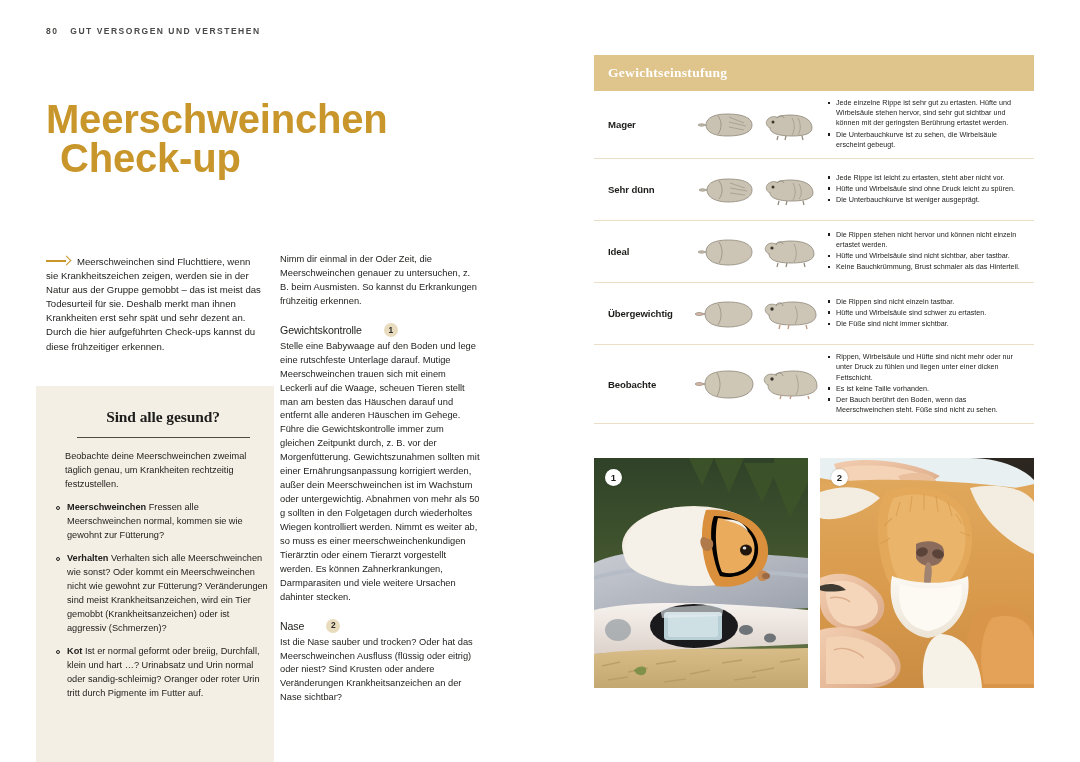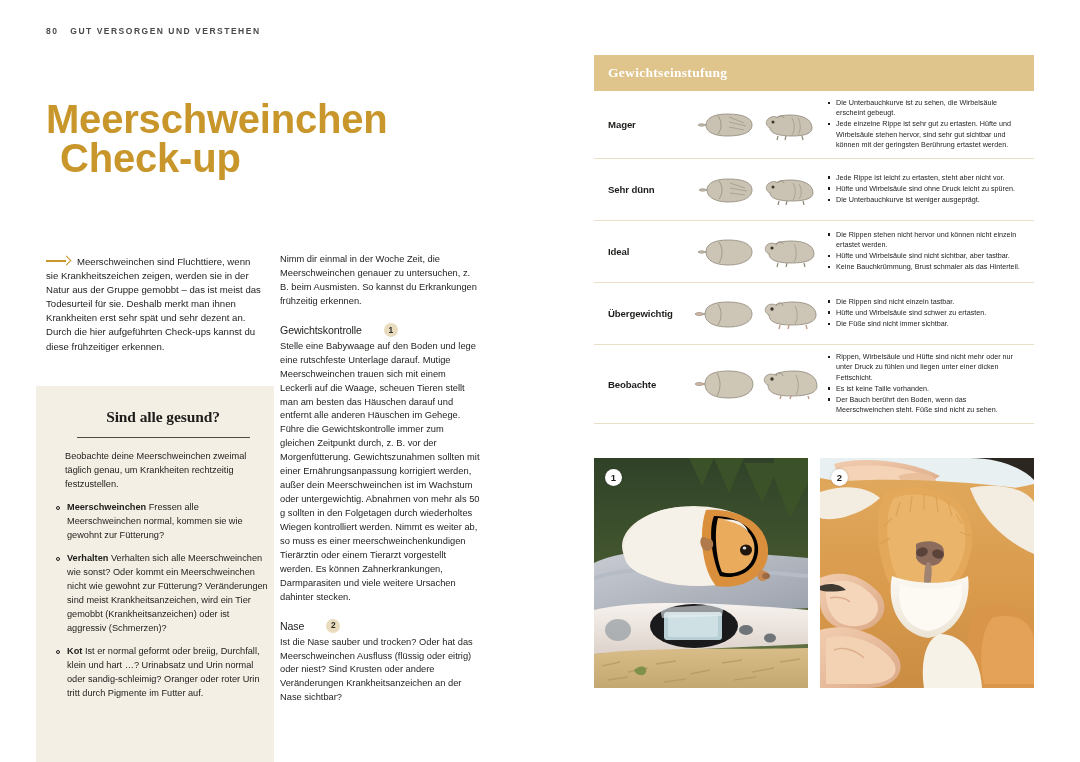--- a/index.html
+++ b/index.html
@@ -210,21 +210,21 @@
         <span>Verhalten sich alle Meerschweinchen wie sonst? Oder kommt ein Meerschweinchen nicht wie gewohnt zur Fütterung? Veränderungen sind meist Krankheitsanzeichen, wird ein Tier gemobbt (Krankheitsanzeichen) oder ist aggressiv (Schmerzen)?</span>
       </li>
       <li>
         <b>Kot</b>
         <span>Ist er normal geformt oder breiig, Durchfall, klein und hart …? Urinabsatz und Urin normal oder sandig-schleimig? Oranger oder roter Urin tritt durch Pigmente im Futter auf.</span>
       </li>
     </ul>
   </div>
 
   <div class="mid-col">
-    <p>Nimm dir einmal in der Woche Zeit, die Meerschweinchen genauer zu untersuchen, z. B. beim Ausmisten. So kannst du Erkrankungen frühzeitig erkennen.</p>
+    <p>Nimm dir einmal in der Oder Zeit, die Meerschweinchen genauer zu untersuchen, z. B. beim Ausmisten. So kannst du Erkrankungen frühzeitig erkennen.</p>
 
     <div class="subhead">
       <span class="txt">Gewichtskontrolle</span>
       <span class="numbadge">1</span>
     </div>
     <p>Stelle eine Babywaage auf den Boden und lege eine rutschfeste Unterlage darauf. Mutige Meerschweinchen trauen sich mit einem Leckerli auf die Waage, scheuen Tieren stellt man am besten das Häuschen darauf und entfernt alle anderen Häuschen im Gehege. Führe die Gewichtskontrolle immer zum gleichen Zeitpunkt durch, z. B. vor der Morgenfütterung. Gewichtszunahmen sollten mit einer Ernährungsanpassung korrigiert werden, außer dein Meerschweinchen ist im Wachstum oder untergewichtig. Abnahmen von mehr als 50 g sollten in den Folgetagen durch wiederholtes Wiegen kontrolliert werden. Nimmt es weiter ab, so muss es einer meerschweinchenkundigen Tierärztin oder einem Tierarzt vorgestellt werden. Es können Zahnerkrankungen, Darmparasiten und viele weitere Ursachen dahinter stecken.</p>
 
     <div class="subhead">
       <span class="txt">Nase</span>
       <span class="numbadge">2</span>
@@ -254,22 +254,22 @@
             <path d="M8 20 C4 18, 3 14, 6 11 C9 8, 14 8, 16 10" fill="#C9C2B2" stroke="#8e8778" stroke-width="0.7"></path>
             <circle cx="11" cy="14" r="1.5" fill="#3b362d"></circle>
             <path d="M15 10 C17 7, 21 7, 22 10" fill="none" stroke="#8e8778" stroke-width="0.8"></path>
             <path d="M30 10 C33 16, 33 22, 30 27 M36 10 C39 16, 39 22, 36 27" fill="none" stroke="#9c9486" stroke-width="0.7"></path>
             <path d="M16 28 L15 32 M24 28 L23 32 M40 28 L41 32" stroke="#8e8778" stroke-width="1.2"></path>
           </svg>
         </span>
       </div>
       <div class="txt">
         <ul class="tlist">
+          <li>Jede einzelne Rippe ist sehr gut zu ertasten. Hüfte und Wirbelsäule stehen hervor, sind sehr gut sichtbar und können mit der geringsten Berührung ertastet werden.</li>
           <li>Die Unterbauchkurve ist zu sehen, die Wirbelsäule erscheint gebeugt.</li>
-          <li>Jede einzelne Rippe ist sehr gut zu ertasten. Hüfte und Wirbelsäule stehen hervor, sind sehr gut sichtbar und können mit der geringsten Berührung ertastet werden.</li>
         </ul>
       </div>
     </div>
 
     <div class="trow">
       <div class="label">Sehr dünn</div>
       <div class="pics">
         <span class="pig">
           <svg width="62" height="32" viewBox="0 0 62 32">
             <path d="M11 16 C11 8, 21 5, 32 5 C46 5, 56 8, 56 16 C56 24, 46 28, 32 28 C21 28, 11 24, 11 16 Z" fill="#CAC3B3" stroke="#8e8778" stroke-width="0.8"></path>

